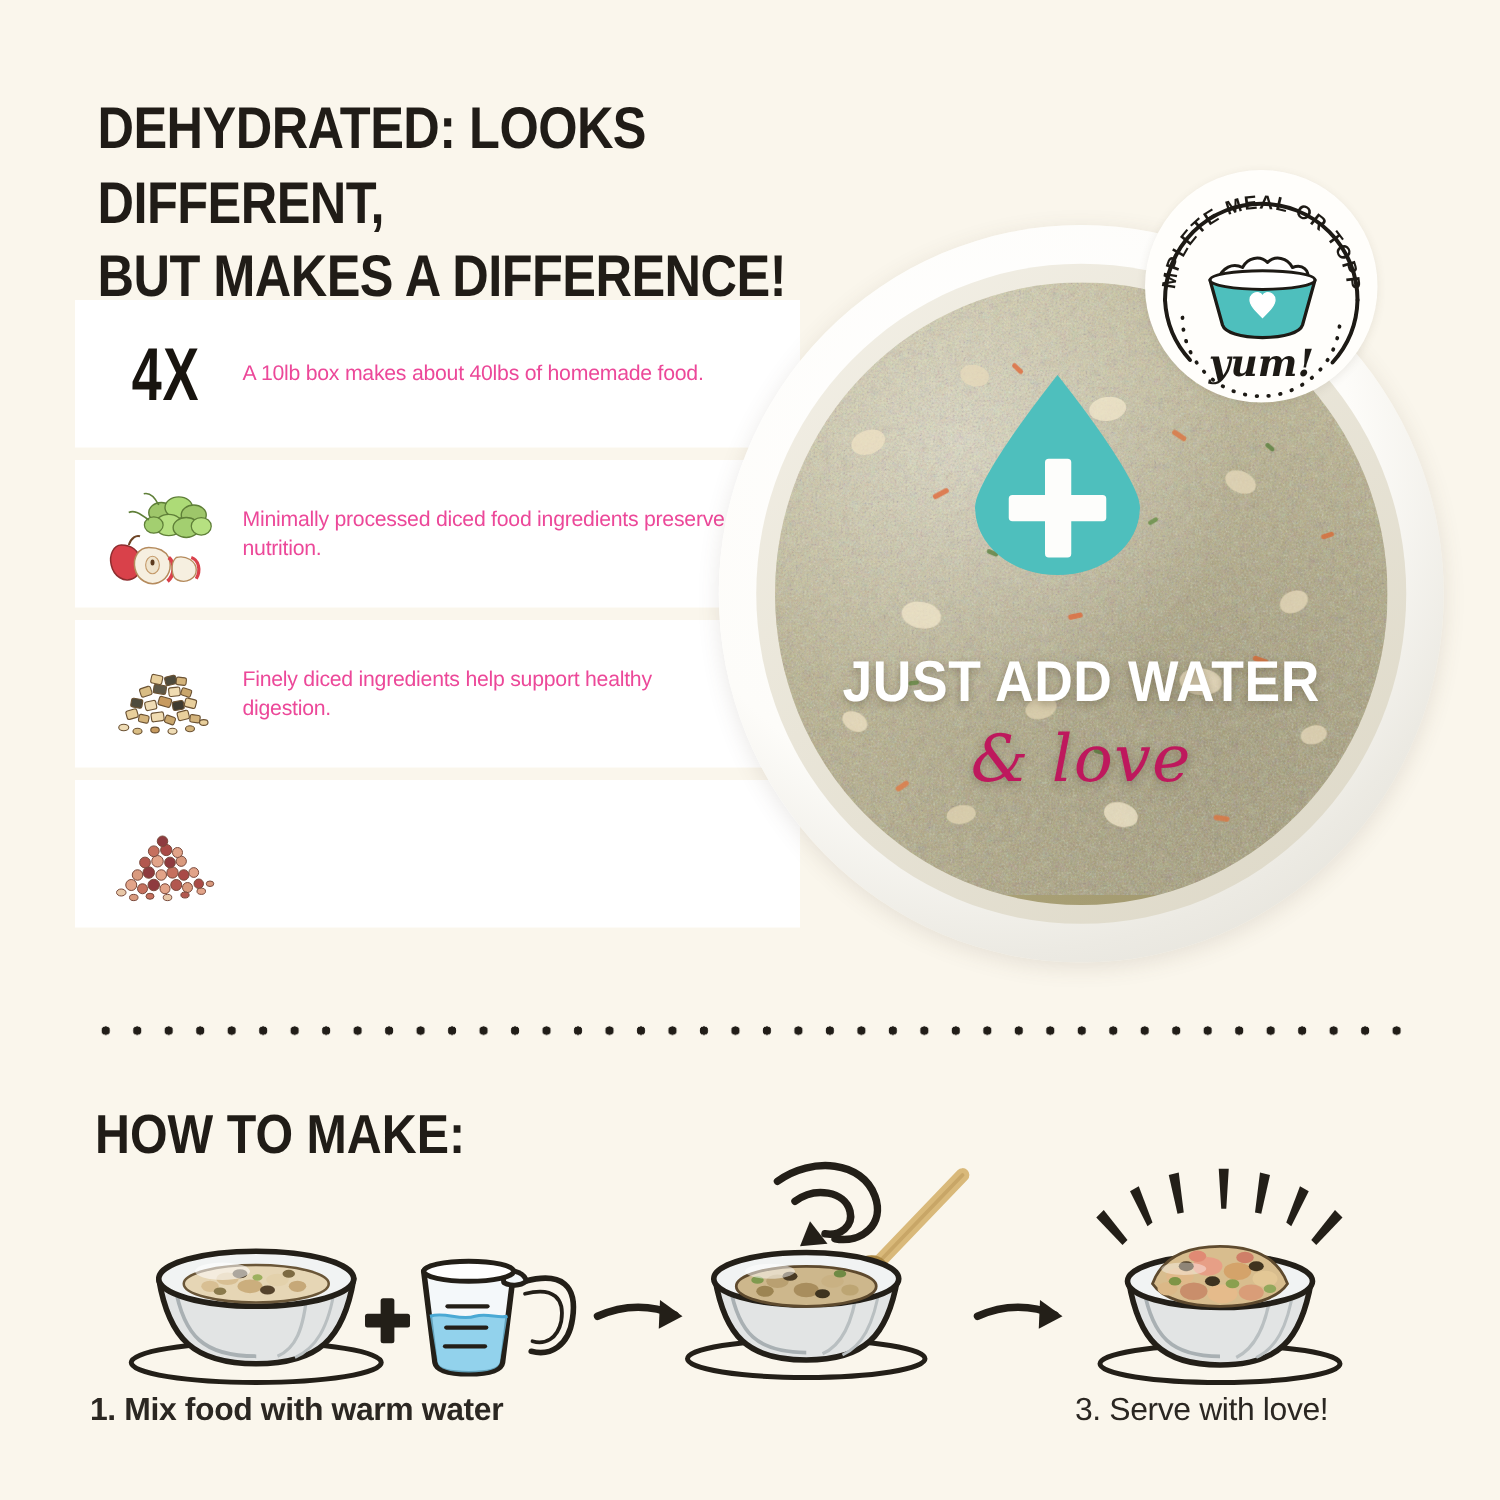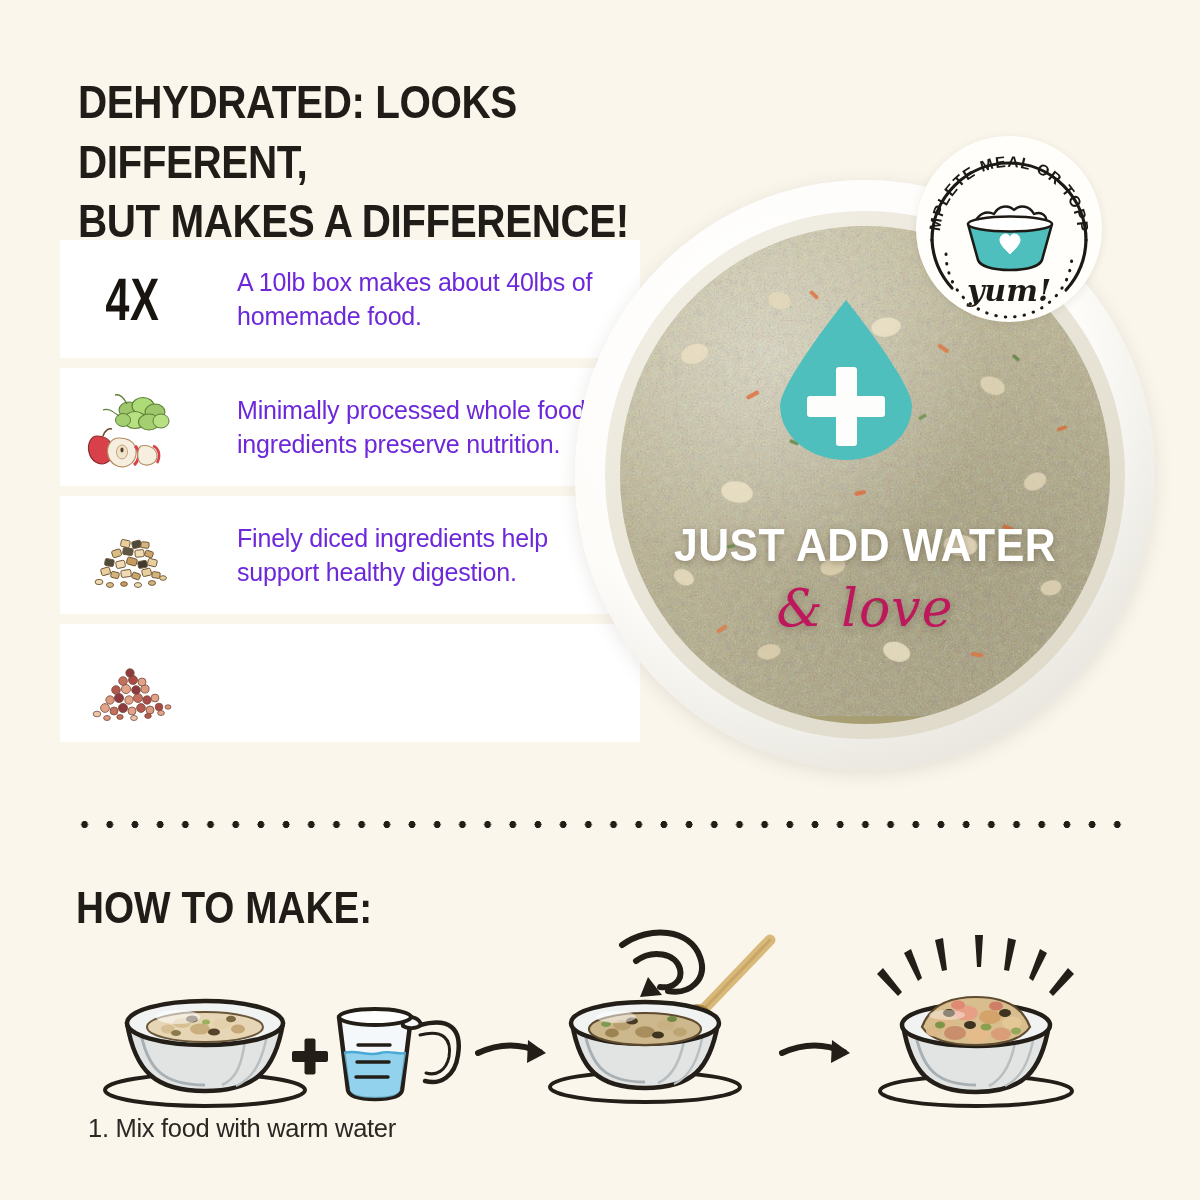--- a/index.html
+++ b/index.html
@@ -44,35 +44,34 @@
     width: 580px;
   }
   .feature-row {
     position: relative;
     height: 118px;
     background: #ffffff;
     margin-bottom: 10px;
     display: flex;
     align-items: center;
     padding-left: 18px;
-    gap: 43px;
   }
   .feature-icon {
     width: 110px;
     min-width: 110px;
     height: 100px;
     display: flex;
     align-items: center;
     justify-content: center;
     position: relative;
   }
   .feature-text {
-    font-size: 25px;
+    font-size: 17px;
     line-height: 1.38;
-    color: #6d28d9;
+    color: #ec4899;
     letter-spacing: -0.2px;
     padding-left: 6px;
     max-width: 400px;
   }
 
   .four-x {
     font-family: "Liberation Sans Narrow", "Liberation Sans", sans-serif;
     font-weight: bold;
     font-size: 60px;
     color: #18140f;
@@ -218,21 +217,21 @@
   .steps { position: absolute; left: 0; top: 905px; width: 1200px; height: 260px; }
 
   .step-caption {
     position: absolute;
     top: 1114px;
     font-size: 25.5px;
     color: #2b2722;
     letter-spacing: -0.3px;
     white-space: nowrap;
   }
-  .cap1 { left: 88px; }
+  .cap1 { left: 72px; font-weight: bold; }
   .cap2 { left: 492px; }
   .cap3 { left: 860px; }
 </style>
 </head>
 <body>
 
 <div class="page">
 
   <h1 class="headline">DEHYDRATED: LOOKS DIFFERENT,
 BUT MAKES A DIFFERENCE!</h1>
@@ -267,21 +266,21 @@
 
           <path d="M36 54 C 28 54, 23 62, 25 71 C 27 80, 36 85, 44 82 C 52 79, 55 70, 52 62 C 49 56, 43 54, 36 54 Z" fill="#f6efe0" stroke="#b58b5d" stroke-width="1.2"></path>
           <ellipse cx="39" cy="68" rx="5.5" ry="7" fill="#efe4cd" stroke="#c49a6a" stroke-width="0.9"></ellipse>
           <ellipse cx="39" cy="66" rx="1.6" ry="2.4" fill="#5b3a1e"></ellipse>
           <path d="M52 62 C 57 66, 57 76, 51 81" stroke="#d9414a" stroke-width="3" fill="none"></path>
 
           <path d="M58 62 C 66 60, 74 65, 74 72 C 74 79, 66 83, 59 80 C 54 78, 53 66, 58 62 Z" fill="#f6efe0" stroke="#b58b5d" stroke-width="1.1"></path>
           <path d="M70 62 C 76 64, 78 72, 74 79" stroke="#d9414a" stroke-width="2.6" fill="none"></path>
         </svg>
       </div>
-      <div class="feature-text">Minimally processed whole food ingredients preserve nutrition.</div>
+      <div class="feature-text">Minimally processed diced food ingredients preserve nutrition.</div>
     </div>
 
     <div class="feature-row">
       <div class="feature-icon">
         <svg class="icon-art" viewBox="0 0 100 86">
           <g stroke="#6b5233" stroke-width="0.9">
             <rect x="18" y="56" width="9" height="7" rx="1.6" fill="#e8cf9c" transform="rotate(-16 22 59)"></rect>
             <rect x="28" y="60" width="8" height="6" rx="1.4" fill="#d4b47c" transform="rotate(12 32 63)"></rect>
             <rect x="38" y="58" width="10" height="7" rx="1.6" fill="#f0dcb2" transform="rotate(-8 43 61)"></rect>
             <rect x="49" y="61" width="8" height="6" rx="1.4" fill="#c9a66c" transform="rotate(20 53 64)"></rect>
@@ -593,14 +592,15 @@
           <ellipse cx="986" cy="122" rx="5.5" ry="3.6" fill="#8aa04f"></ellipse>
           <ellipse cx="940" cy="120" rx="5" ry="3.4" fill="#7e9446"></ellipse>
           <ellipse cx="1016" cy="126" rx="5" ry="3.4" fill="#93a85c"></ellipse>
         </g>
         <ellipse cx="947" cy="110" rx="18" ry="5" fill="#ffffff" opacity="0.38"></ellipse>
       </g>
     </svg>
   </div>
 
   <div class="step-caption cap1">1. Mix food with warm water</div>
+  <div class="step-caption cap3">3. Serve with love!</div>
 
 </div>
 
 </body></html>

